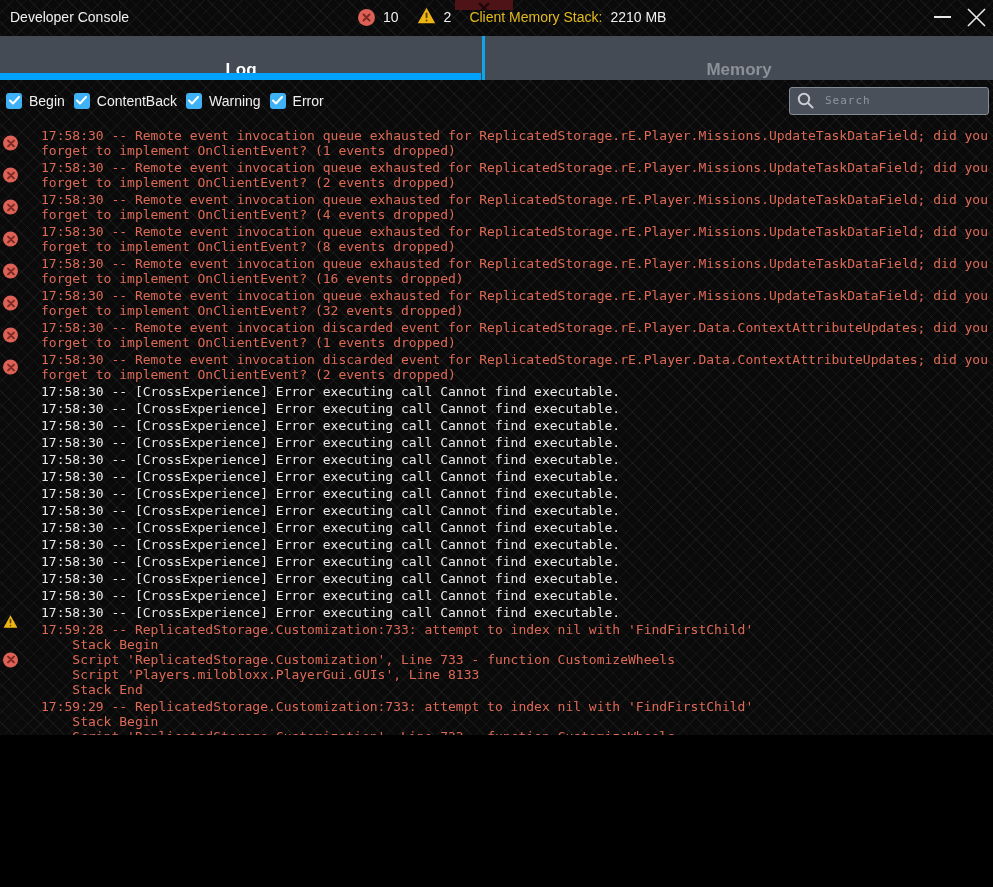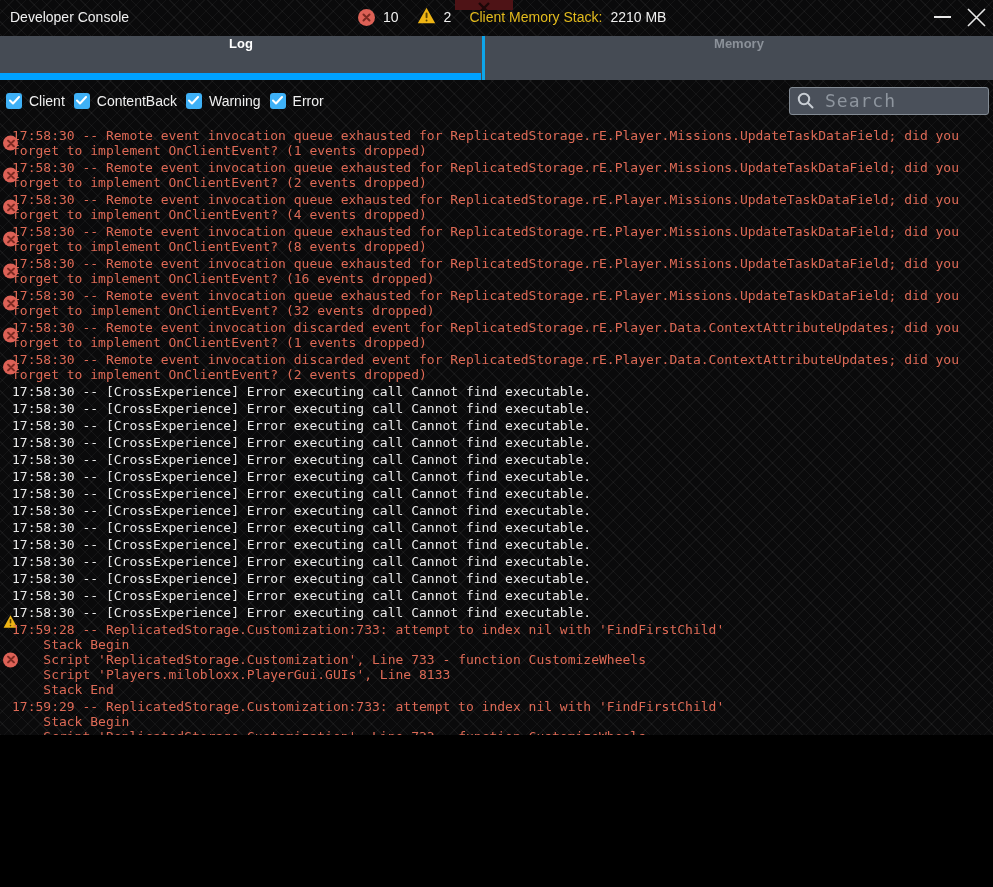--- a/index.html
+++ b/index.html
@@ -20,40 +20,40 @@
   .badge-count { margin-right:18px; }
   .mem-label { color:#e3bb1d; margin-right:8px; }
   .err-circle { width:17px; height:17px; border-radius:50%; background:#dd6156; display:flex; align-items:center; justify-content:center; }
   .winbtns { position:absolute; right:0; top:0; height:34px; display:flex; align-items:center; }
   .winbtn { width:34px; height:30px; display:flex; align-items:center; justify-content:center; cursor:pointer; }
   .obscured { position:absolute; left:455px; top:0; width:58px; height:10px; background:#4e1316; overflow:hidden; display:flex; justify-content:center; }
   .obscured svg { margin-top:2px; }
 
   
   .tabbar { height:44px; margin-top:2px; background:#454b54; display:flex; }
-  .tab { position:relative; display:flex; align-items:flex-start; justify-content:center; font-size:13px; font-weight:bold; cursor:pointer; }
+  .tab { position:relative; display:flex; align-items:flex-end; justify-content:center; font-size:17px; font-weight:bold; cursor:pointer; }
   .tab-log { width:482px; color:#ffffff; }
   .tab-memory { flex:1; color:#8b9199; border-left:3px solid #0ea5e9; }
   .tab-underline { position:absolute; left:0; bottom:0; width:481px; height:7px; background:#00a2ff; }
 
   
   .filterbar { height:41px; display:flex; align-items:center; padding-left:6px; }
   .filter { display:flex; align-items:center; margin-right:9px; color:#f0f0f0; font-size:14px; cursor:pointer; }
   .checkbox { width:16px; height:16px; background:#3eb1f7; border-radius:3px; margin-right:7px; display:flex; align-items:center; justify-content:center; }
   .searchbox { margin-left:auto; margin-right:4px; width:184px; height:26px; background:#4a505a; border:1px solid #828a93; border-radius:3px; display:flex; align-items:center; padding:0 7px; }
   .searchbox svg { flex:0 0 auto; margin-right:9px; }
   .searchbox input {
     flex:1; min-width:0; background:transparent; border:none; outline:none;
-    font-family:"DejaVu Sans Mono", monospace; font-size:18px; letter-spacing:1px; color:#d6dade;
+    font-family:"DejaVu Sans Mono", monospace; font-size:11px; letter-spacing:1px; color:#d6dade;
   }
   .searchbox input::placeholder { color:#8e959e; }
 
   
   .log { padding-top:7px; font-family:"DejaVu Sans Mono", monospace; font-size:13px; line-height:15px; }
-  .entry { position:relative; padding-left:12px; padding-right:2px; margin-bottom:2px; white-space:pre-wrap; overflow-wrap:break-word; }
+  .entry { position:relative; padding-left:41px; padding-right:2px; margin-bottom:2px; white-space:pre-wrap; overflow-wrap:break-word; }
   .entry.error { color:#de6a56; }
   .entry.warn  { color:#e0b233; }
   .entry.info  { color:#e9e9e9; }
   .entry .ico { position:absolute; left:3px; top:50%; transform:translateY(-50%); width:15px; height:15px; }
   .log-err-circle { width:14px; height:14px; border-radius:50%; background:#dd6156; display:flex; align-items:center; justify-content:center; }
 </style>
 </head>
 <body>
 
 <div class="window">
@@ -110,21 +110,21 @@
     </div>
   </div>
 
   <div class="filterbar">
     <div class="filter">
       <span class="checkbox">
           <svg width="11" height="9" viewBox="0 0 11 9">
             <path d="M1 4.5 L4 7.5 L10 1" stroke="#fff" stroke-width="2" fill="none" stroke-linecap="round" stroke-linejoin="round"></path>
           </svg>
         </span>
-      <span>Client</span>
+      <span>Begin</span>
     </div>
     <div class="filter">
       <span class="checkbox">
           <svg width="11" height="9" viewBox="0 0 11 9">
             <path d="M1 4.5 L4 7.5 L10 1" stroke="#fff" stroke-width="2" fill="none" stroke-linecap="round" stroke-linejoin="round"></path>
           </svg>
         </span>
       <span>ContentBack</span>
     </div>
     <div class="filter">

